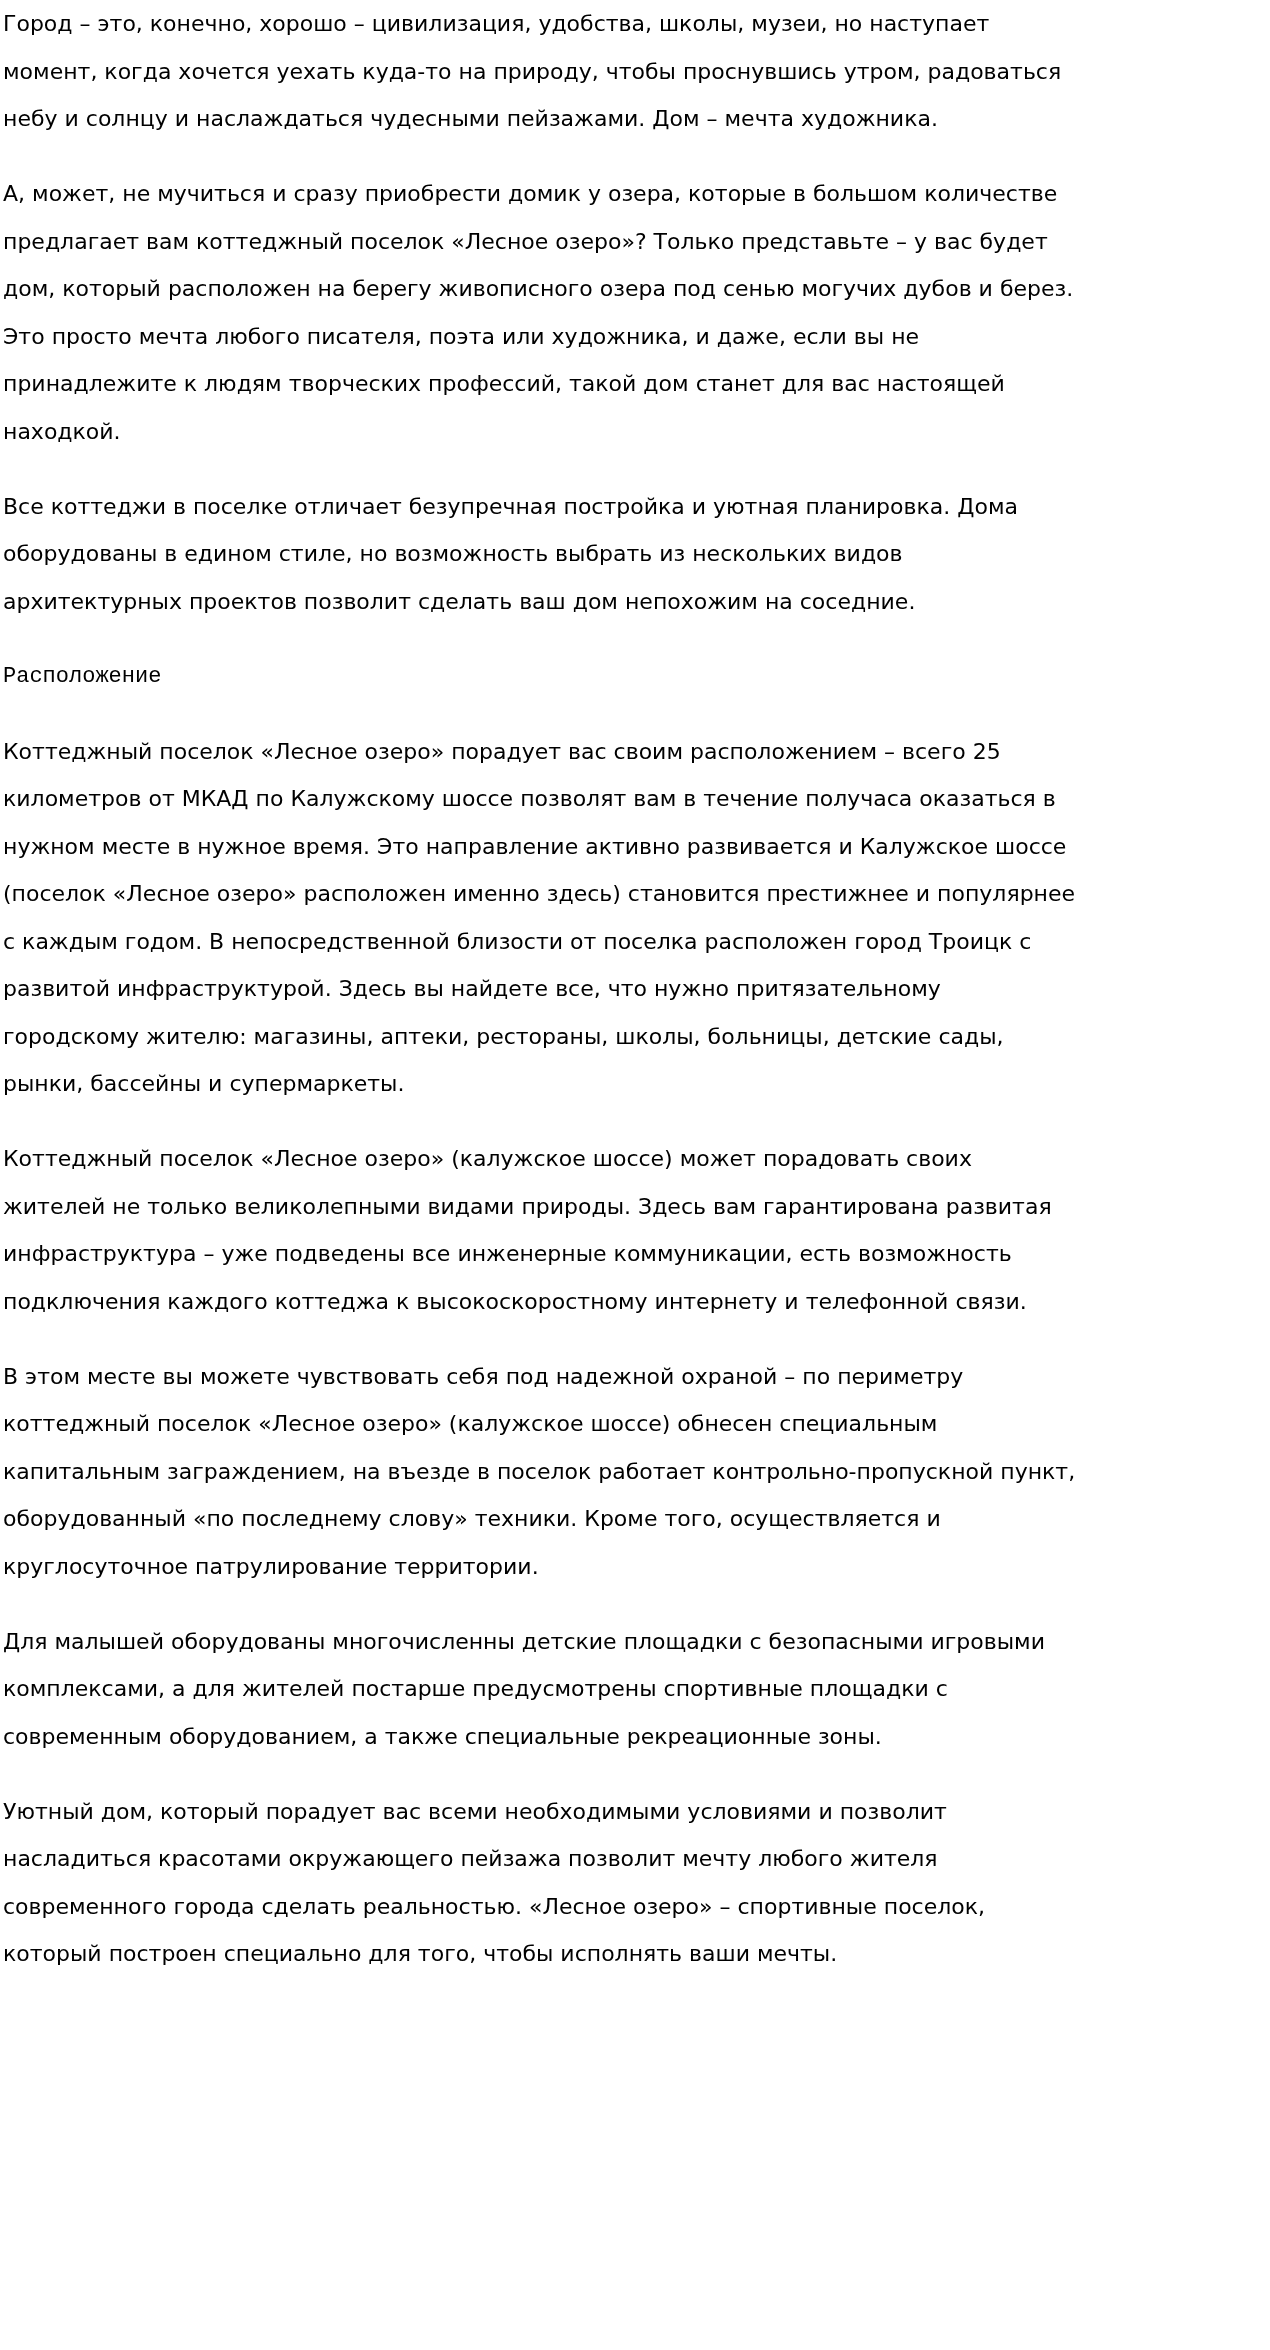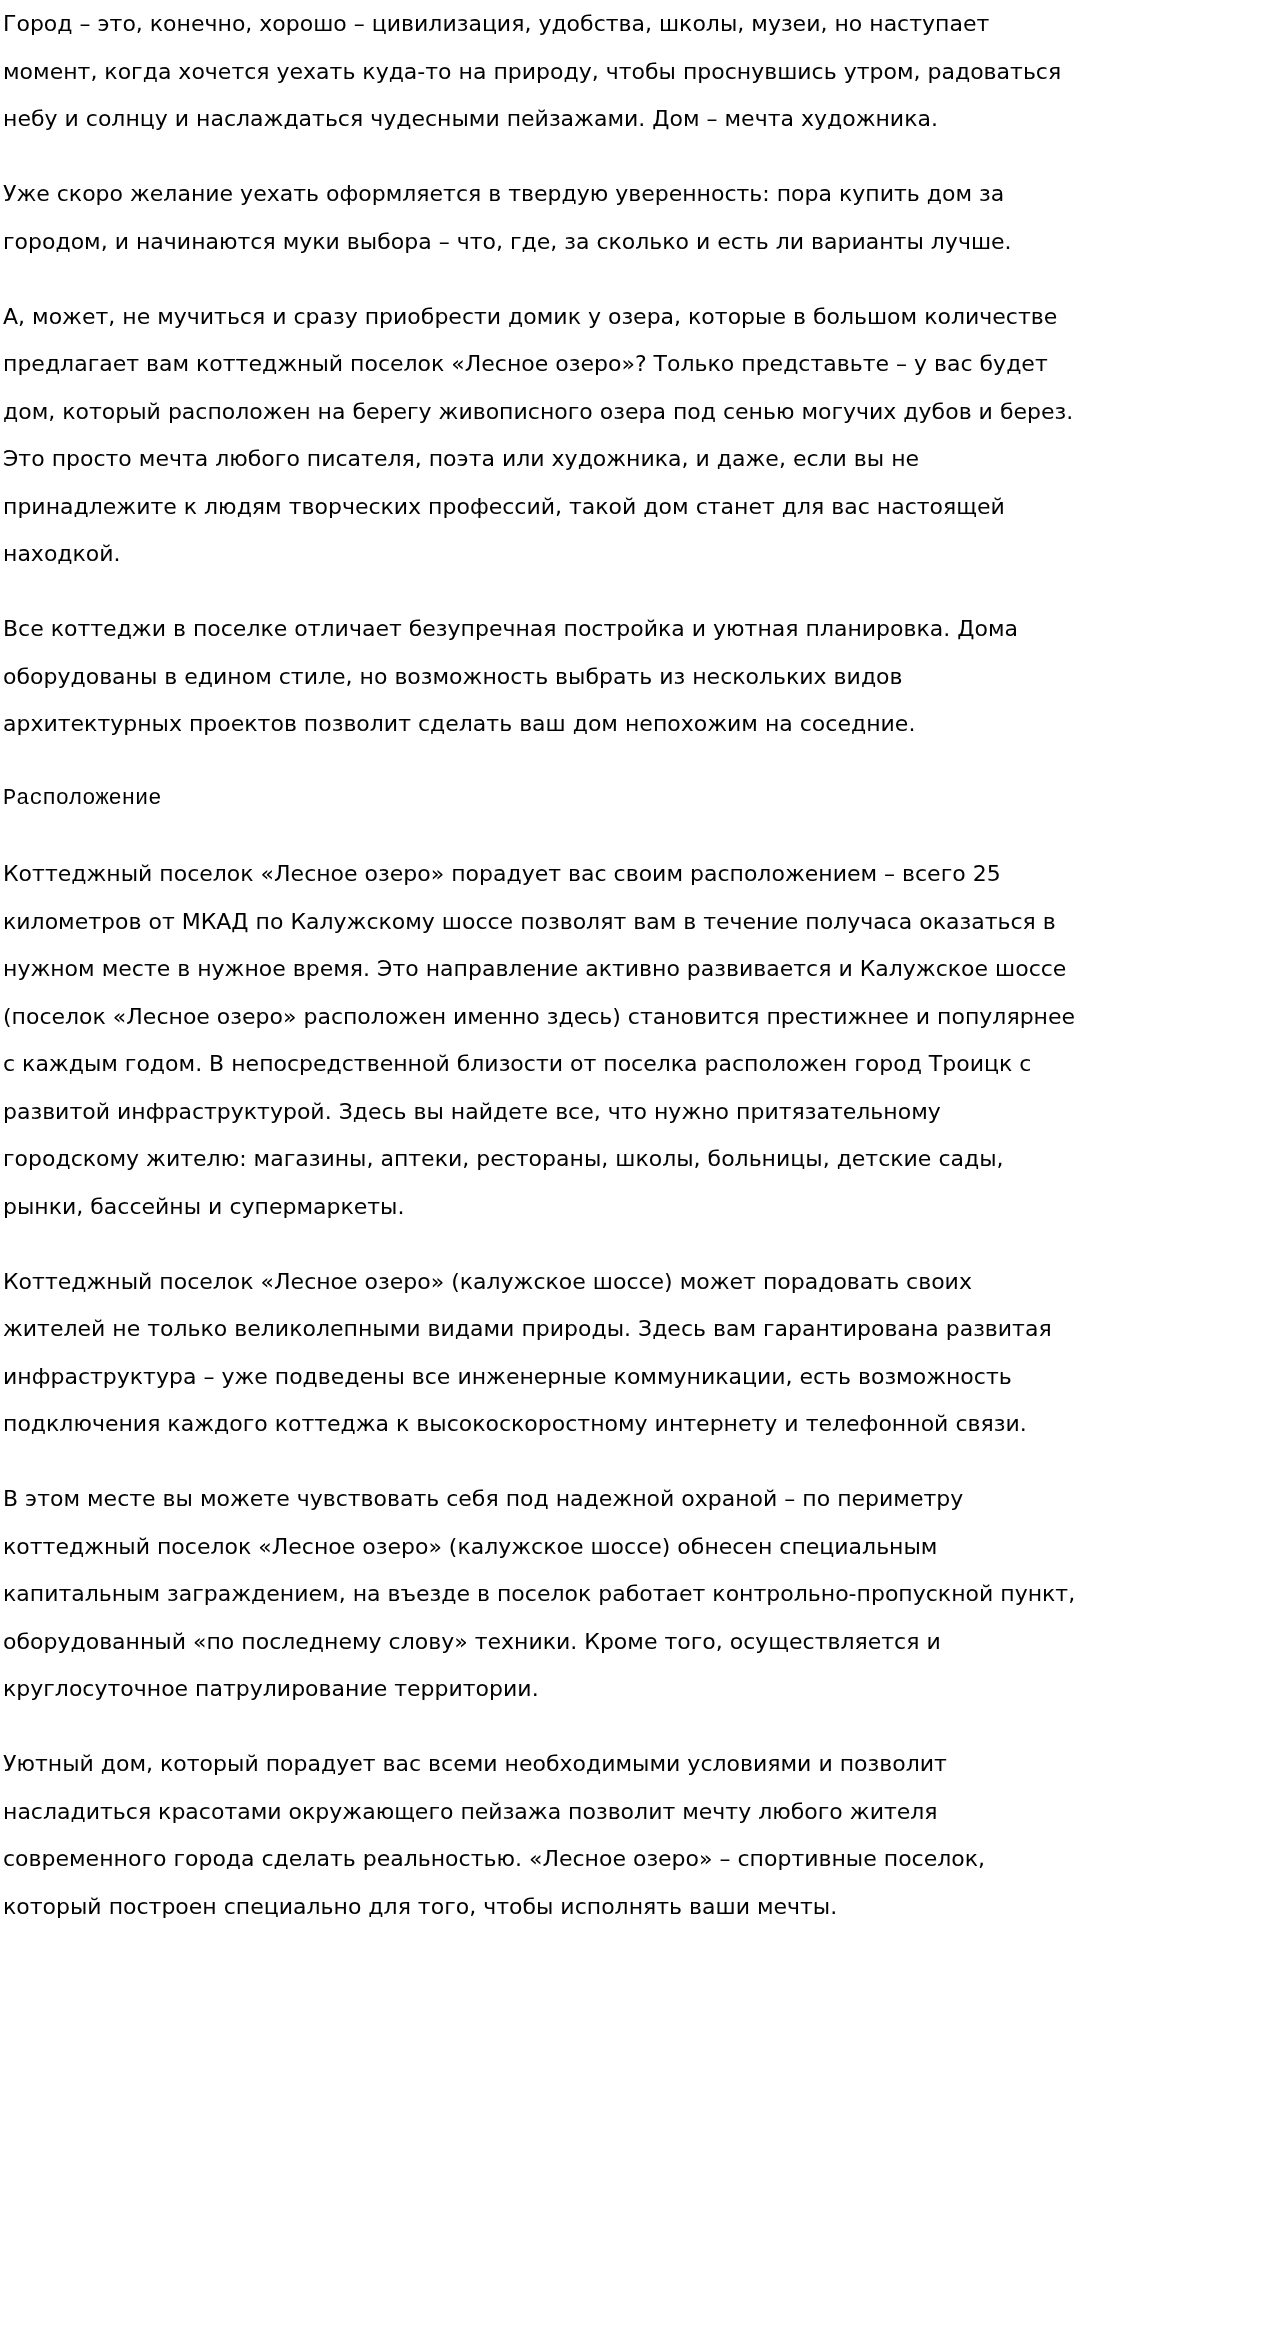--- a/index.html
+++ b/index.html
@@ -34,22 +34,20 @@
     font-family: Liberation Mono, monospace;
   }
 </style>
 </head>
 <body style="background: rgb(255, 255, 255); color: rgb(0, 0, 0);">
 
 <main class="doc">
   <p class="block">Город – это, конечно, хорошо – цивилизация, удобства, школы, музеи, но наступает
 момент, когда хочется уехать куда-то на природу, чтобы проснувшись утром, радоваться
 небу и солнцу и наслаждаться чудесными пейзажами. Дом – мечта художника.</p>
-  <p class="block">Уже скоро желание уехать оформляется в твердую уверенность: пора купить дом за
-городом, и начинаются муки выбора – что, где, за сколько и есть ли варианты лучше.</p>
   <p class="block">А, может, не мучиться и сразу приобрести домик у озера, которые в большом количестве
 предлагает вам коттеджный поселок «Лесное озеро»? Только представьте – у вас будет
 дом, который расположен на берегу живописного озера под сенью могучих дубов и берез.
 Это просто мечта любого писателя, поэта или художника, и даже, если вы не
 принадлежите к людям творческих профессий, такой дом станет для вас настоящей
 находкой.</p>
   <p class="block">Все коттеджи в поселке отличает безупречная постройка и уютная планировка. Дома
 оборудованы в едином стиле, но возможность выбрать из нескольких видов
 архитектурных проектов позволит сделать ваш дом непохожим на соседние.</p>
   <h2 class="block">Расположение</h2>
@@ -63,17 +61,20 @@
 рынки, бассейны и супермаркеты.</p>
   <p class="block">Коттеджный поселок «Лесное озеро» (калужское шоссе) может порадовать своих
 жителей не только великолепными видами природы. Здесь вам гарантирована развитая
 инфраструктура – уже подведены все инженерные коммуникации, есть возможность
 подключения каждого коттеджа к высокоскоростному интернету и телефонной связи.</p>
   <p class="block">В этом месте вы можете чувствовать себя под надежной охраной – по периметру
 коттеджный поселок «Лесное озеро» (калужское шоссе) обнесен специальным
 капитальным заграждением, на въезде в поселок работает контрольно-пропускной пункт,
 оборудованный «по последнему слову» техники. Кроме того, осуществляется и
 круглосуточное патрулирование территории.</p>
+  <p class="block">Для малышей оборудованы многочисленны детские площадки с безопасными игровыми
+комплексами, а для жителей постарше предусмотрены спортивные площадки с
+современным оборудованием, а также специальные рекреационные зоны.</p>
   <p class="block">Уютный дом, который порадует вас всеми необходимыми условиями и позволит
 насладиться красотами окружающего пейзажа позволит мечту любого жителя
 современного города сделать реальностью. «Лесное озеро» – спортивные поселок,
 который построен специально для того, чтобы исполнять ваши мечты.</p>
 </main>
 
 </body></html>

